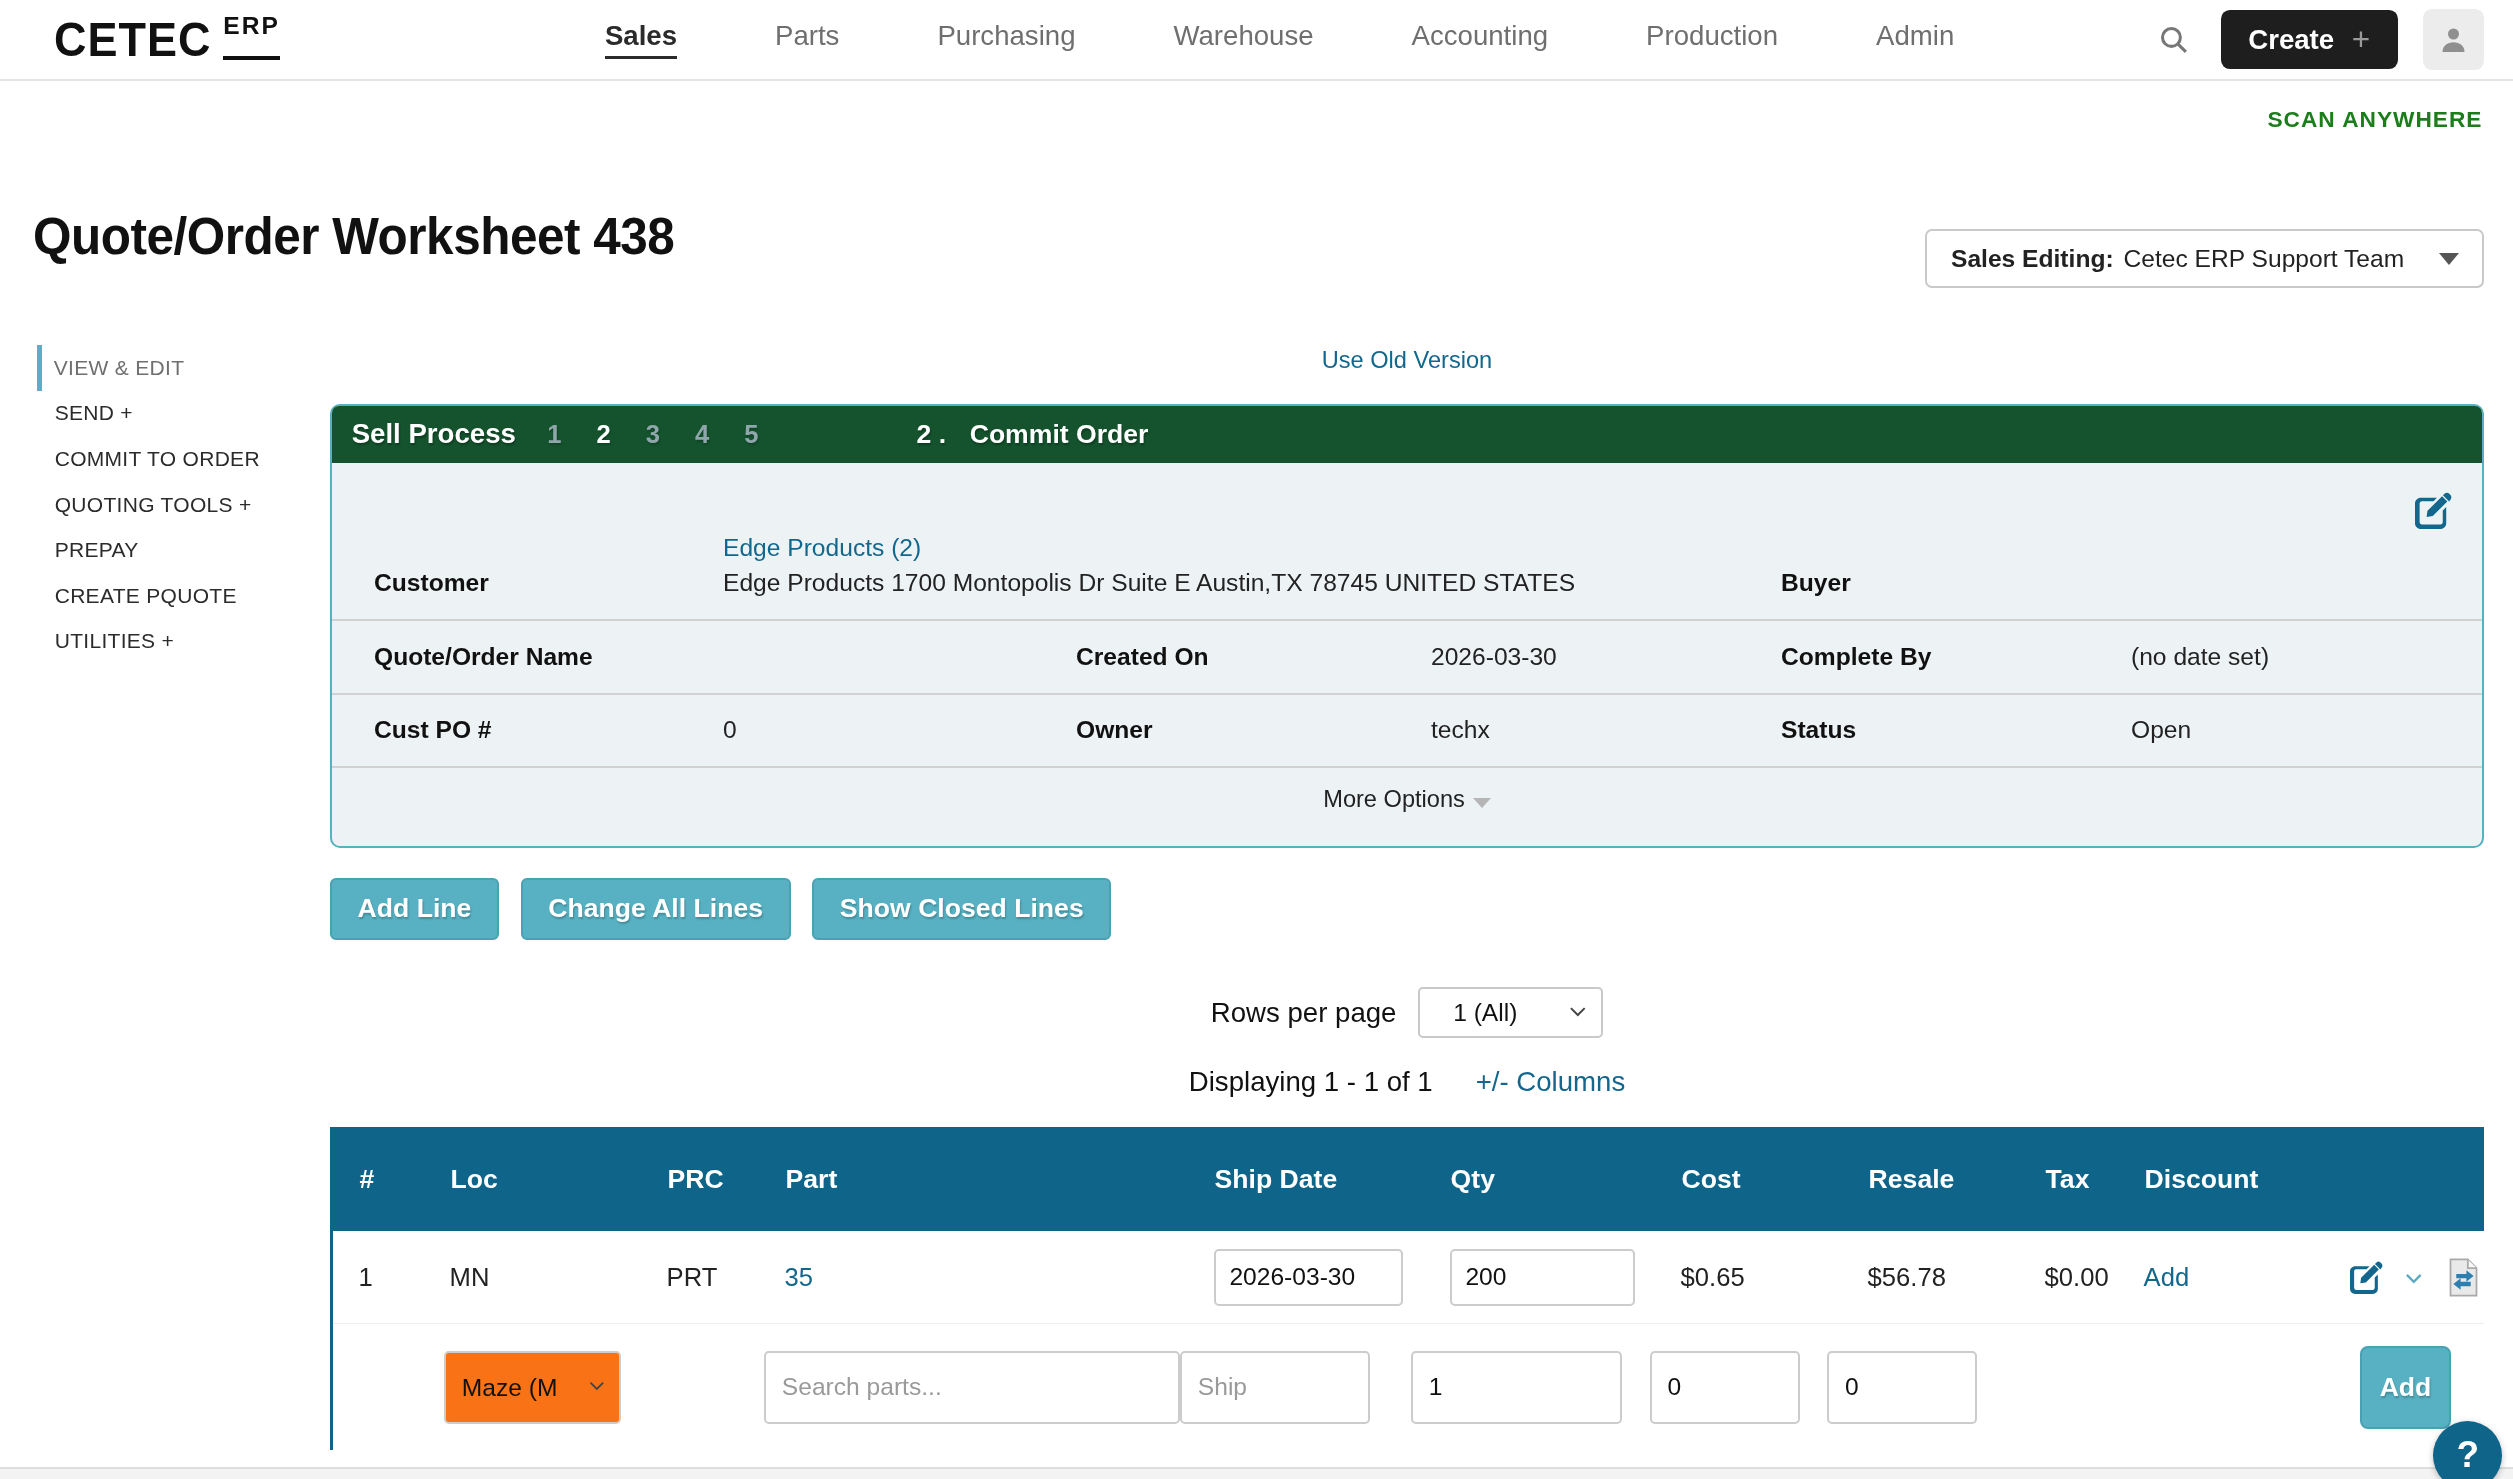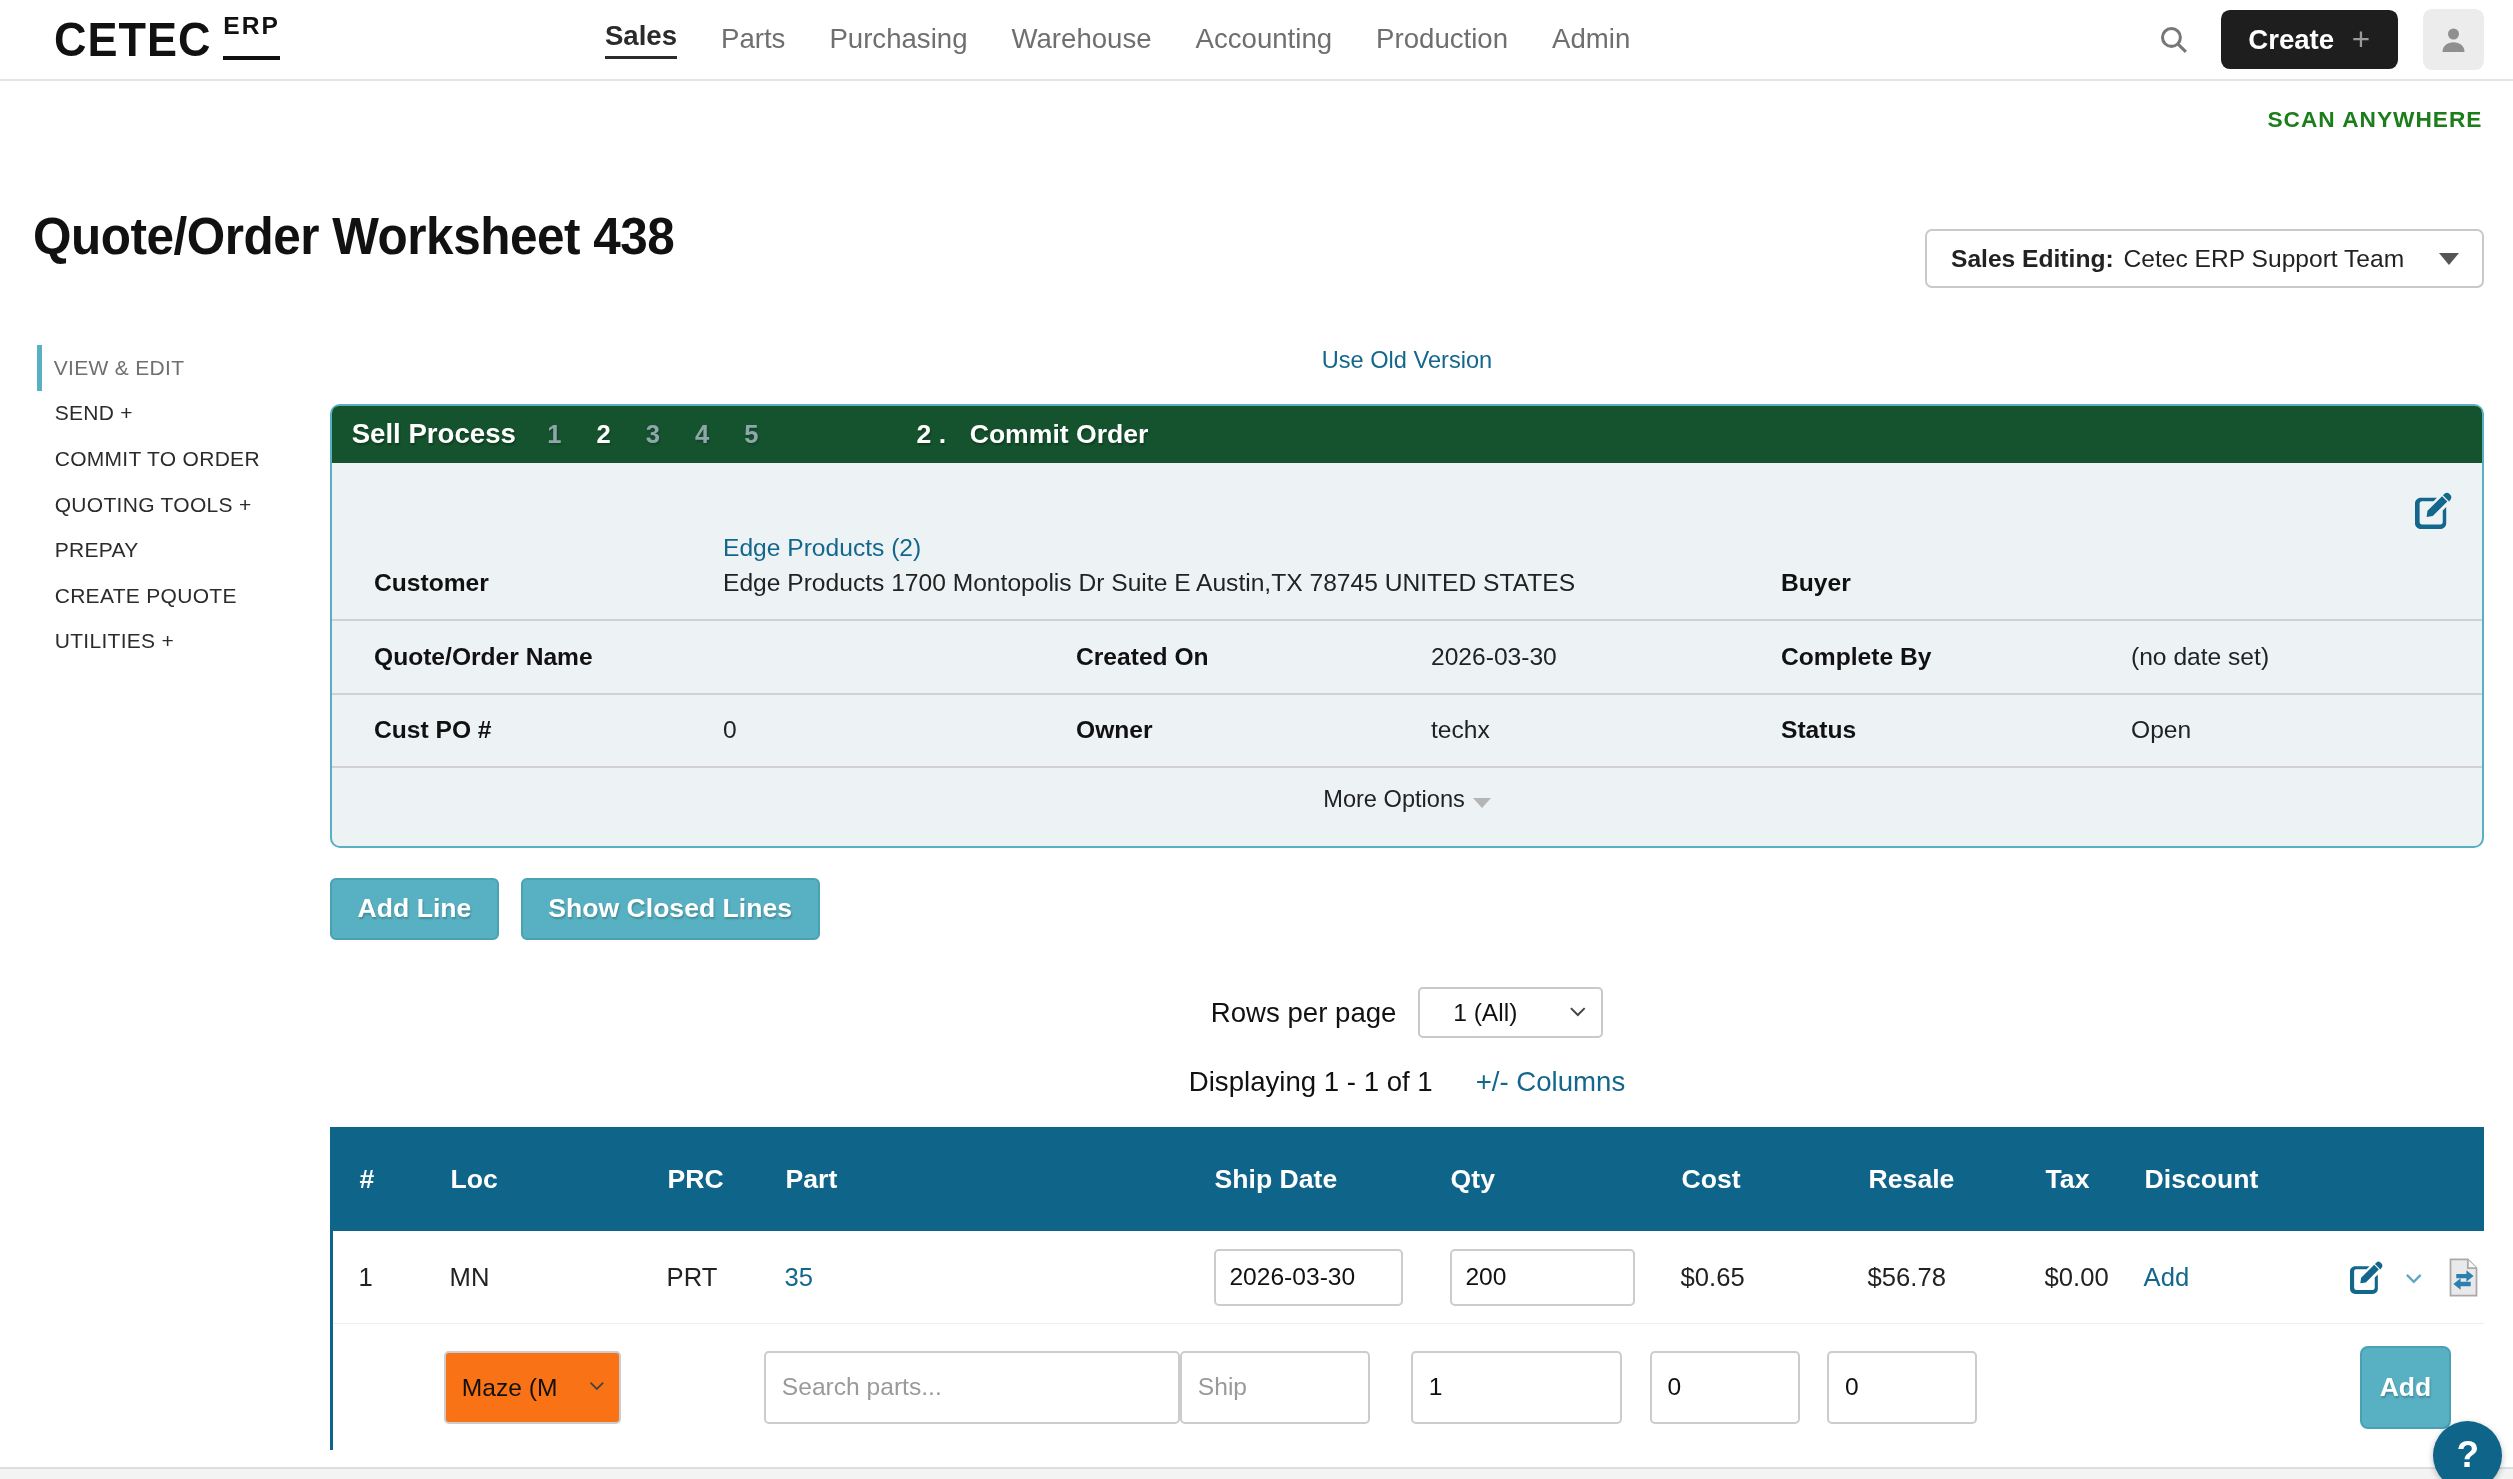--- a/index.html
+++ b/index.html
@@ -7,21 +7,21 @@
   body { font-family: "Liberation Sans", sans-serif; color:#222; }
   .page { position:relative; width:2514px; height:1480px; overflow:hidden; background:#fff; }
 
   
   .navbar { position:absolute; top:0; left:0; right:0; height:81px; display:flex; align-items:center;
             padding:0 29.6px 0 54px; border-bottom:2px solid #e4e4e4; background:#fff; }
   .logo { display:flex; align-items:center; cursor:pointer; }
   .logo-main { font-size:45px; font-weight:900; letter-spacing:1px; color:#111; transform:scaleY(1.05); }
   .logo-sub { font-size:24.6px; font-weight:800; letter-spacing:2px; color:#111; border-bottom:4.9px solid #111;
               margin-left:11.8px; padding-bottom:16px; position:relative; top:-3.9px; }
-  .nav-items { display:flex; gap:44px; list-style:none; margin-left:325px; align-items:center; }
+  .nav-items { display:flex; gap:98px; list-style:none; margin-left:325px; align-items:flex-start; }
   .nav-item { font-size:27.6px; color:#6f6f6f; cursor:pointer; white-space:nowrap; }
   .nav-item.active { color:#2b2b2b; font-weight:700; border-bottom:3.9px solid #2b2b2b; padding-bottom:3.9px; }
   .nav-right { display:flex; align-items:center; gap:25.6px; margin-left:auto; }
   .search-btn { width:43px; height:43px; display:flex; align-items:center; justify-content:center; cursor:pointer; }
   .create-btn { background:#1e1e1e; color:#fff; border:none; border-radius:8.9px; font-size:27.6px; font-weight:700;
                 padding:13.8px 27.6px; display:flex; align-items:center; gap:17.7px; cursor:pointer;
                 font-family:"Liberation Sans",sans-serif; }
   .create-plus { color:#9a9a9a; font-size:31.5px; font-weight:400; line-height:1; }
   .avatar-btn { width:61px; height:61px; background:#ececec; border-radius:8.9px; display:flex; align-items:center;
                 justify-content:center; cursor:pointer; }
@@ -250,20 +250,21 @@
         </div>
 
         <div class="more-options">
           <span>More Options</span><span class="mo-caret"></span>
         </div>
       </div>
     </div>
 
     <div class="actions">
       <button class="teal-btn">Add Line</button>
+      <button class="teal-btn">Change All Lines</button>
       <button class="teal-btn">Show Closed Lines</button>
     </div>
 
     <div class="rows-per-page">
       <span class="rpp-label">Rows per page</span>
       <span class="select-wrap">
         <select class="rpp-select">
           <option>1 (All)</option>
         </select>
         <svg class="chev" width="23.6" height="23.6" viewBox="0 0 24 24" fill="none" stroke="#444" stroke-width="2">

